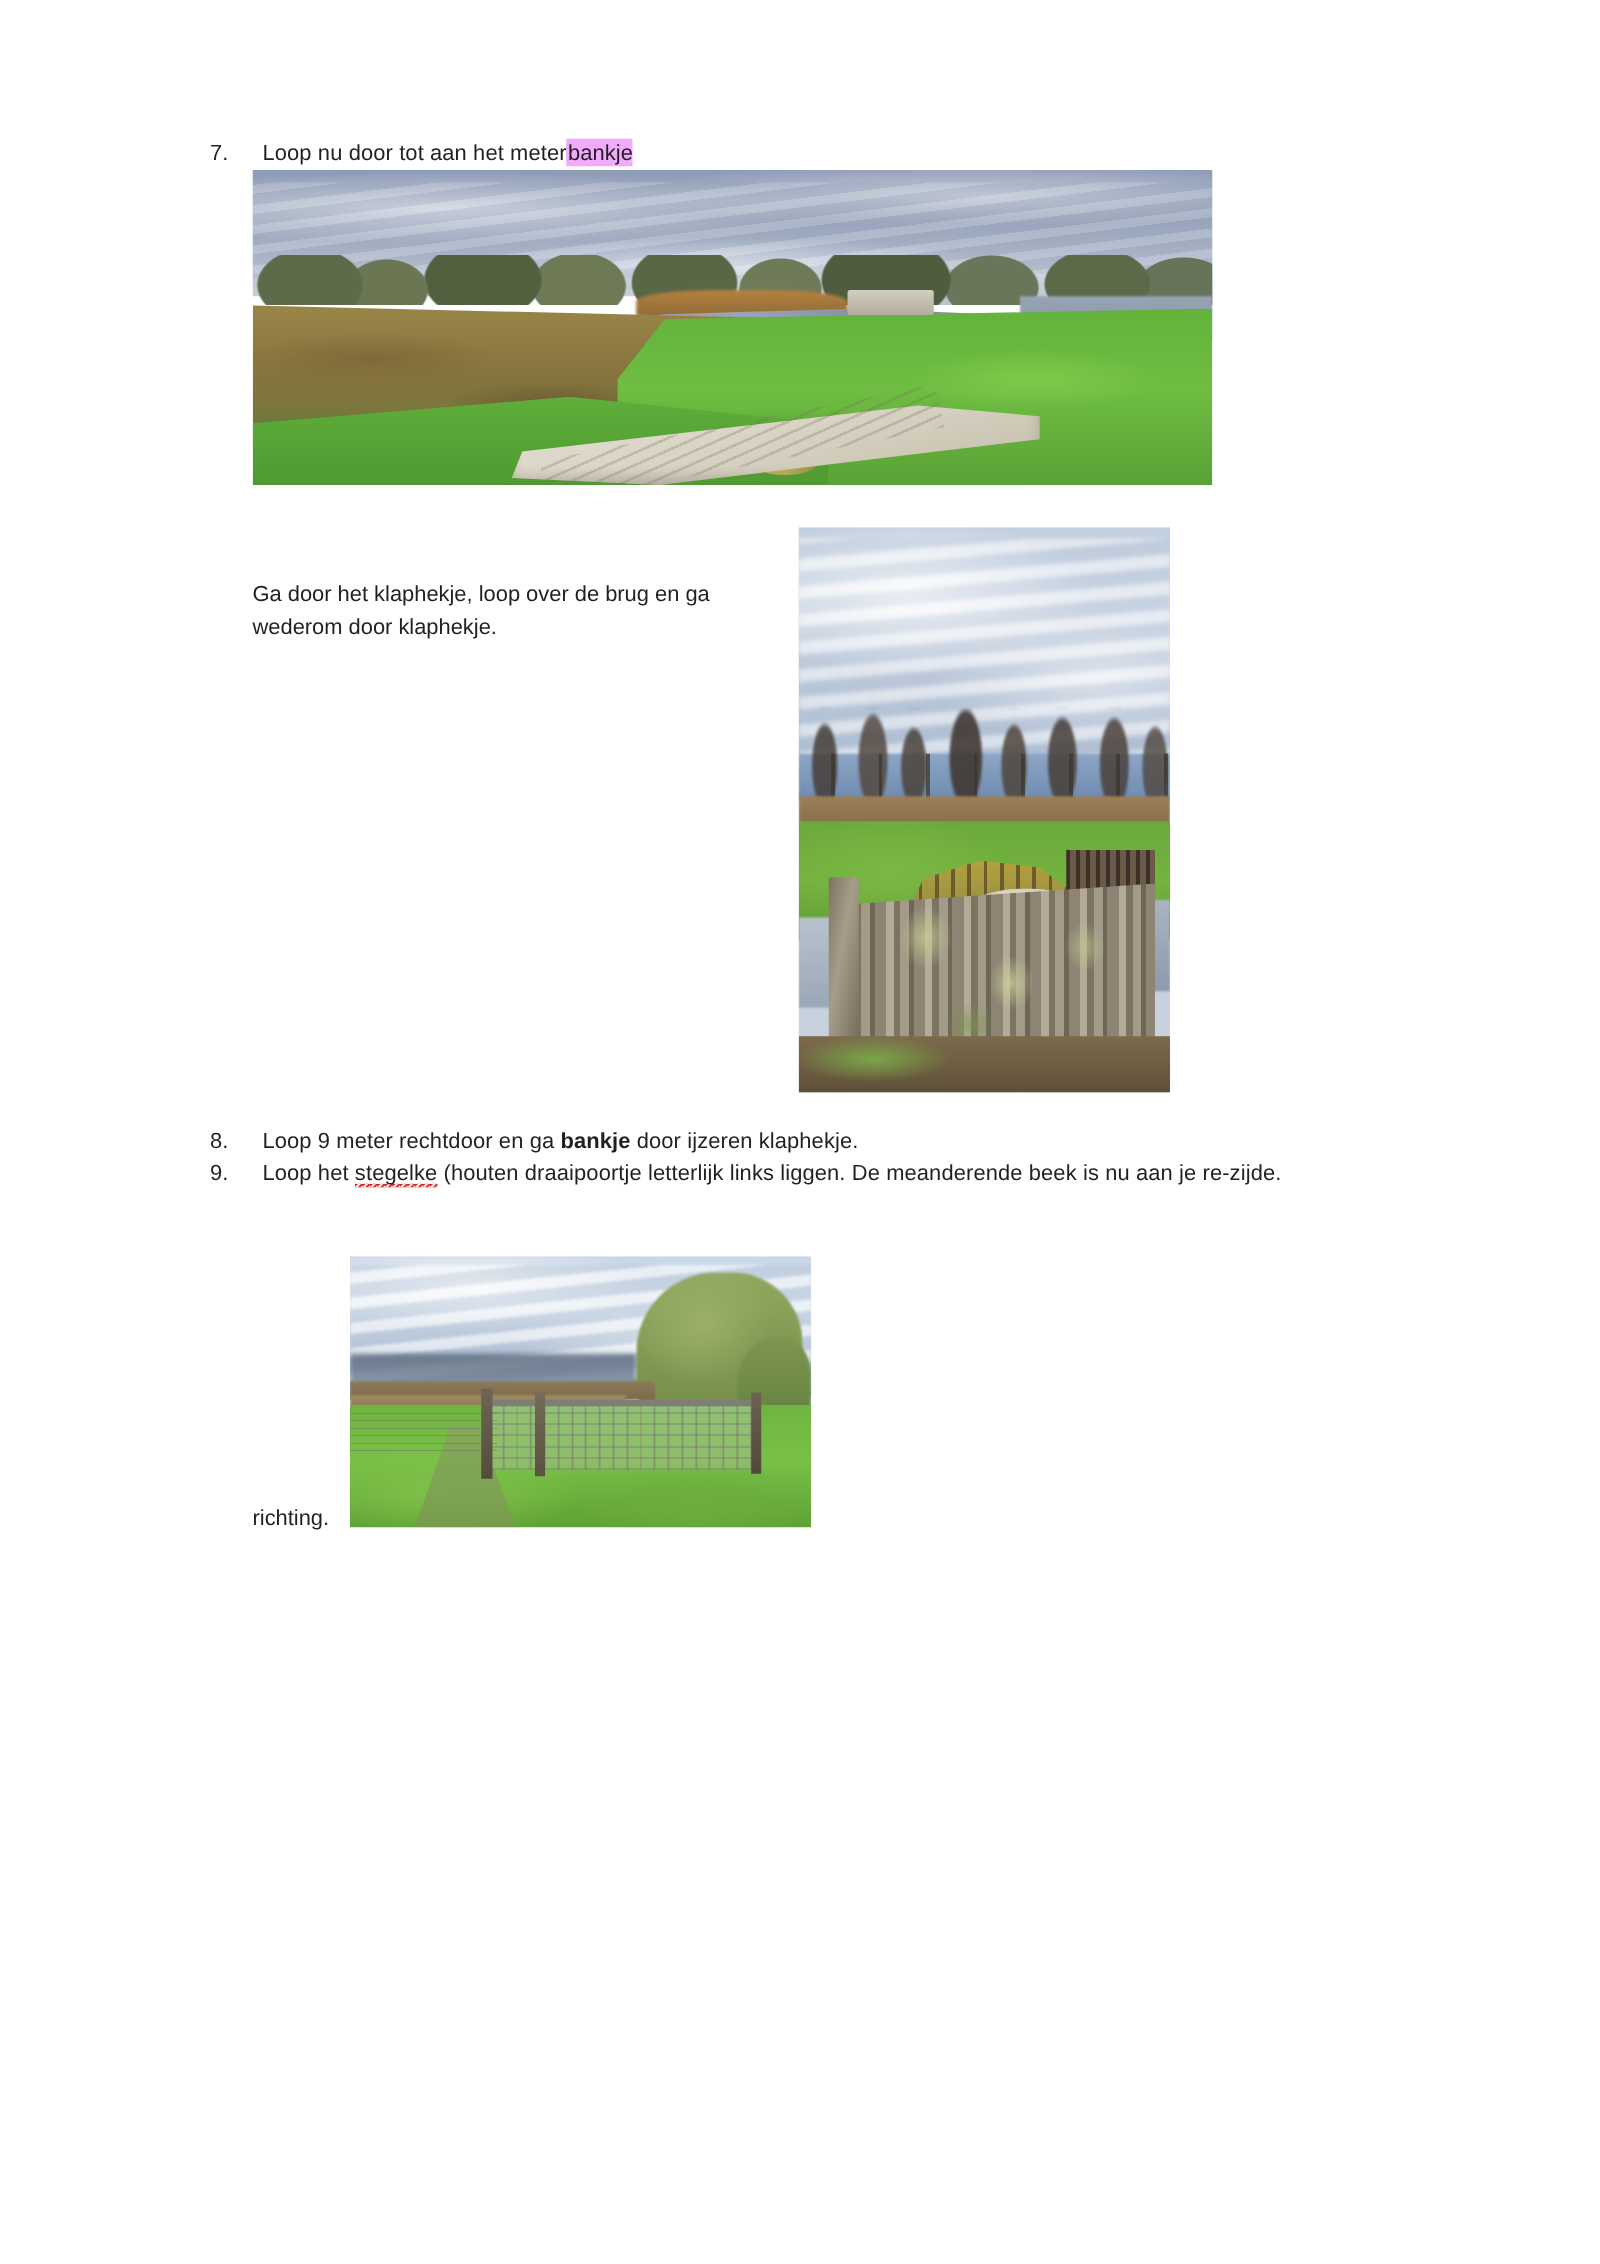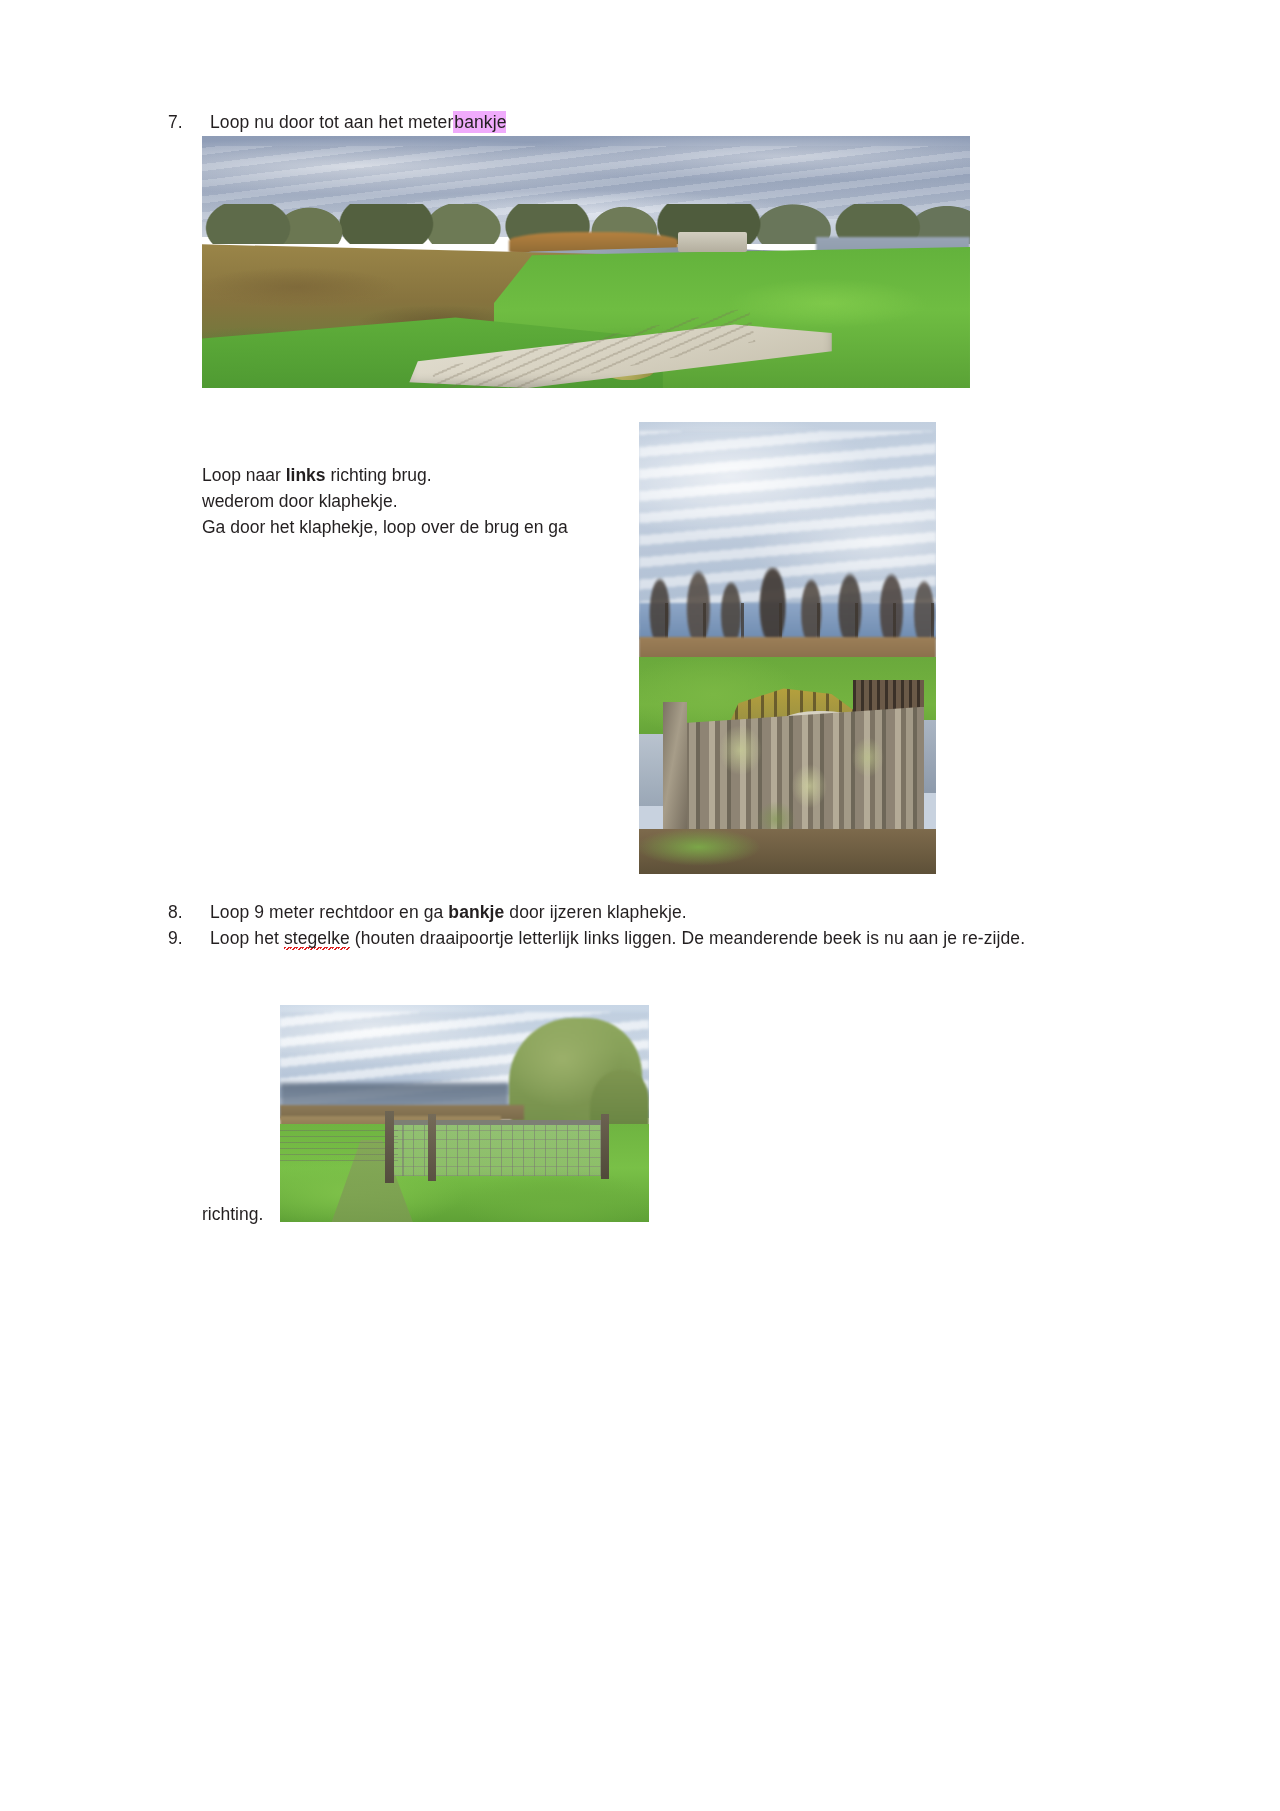--- a/index.html
+++ b/index.html
@@ -345,23 +345,22 @@
     <div class="brownfield"></div>
     <div class="greenfield"></div>
     <div class="stonefar"></div>
     <div class="greenlow"></div>
     <div class="rock"></div>
     <div class="bench"></div>
     <div class="benchtxt"></div>
   </div>
 
   <div id="midpara">
-    <div class="line"><span>Loop naar </span><span class="bold">links</span><span> richting brug.</span></div>
+    <div class="line">Ga door het klaphekje, loop over de brug en ga</div>
     <div class="line">wederom door klaphekje.</div>
-    <div class="line">Ga door het klaphekje, loop over de brug en ga</div>
   </div>
 
   <div id="photo2">
     <div class="sky"></div>
     <div class="clouds"></div>
     <div class="bluestrip"></div>
     <div class="trees"></div>
     <div class="trunks"></div>
     <div class="hedge"></div>
     <div class="meadow"></div>

